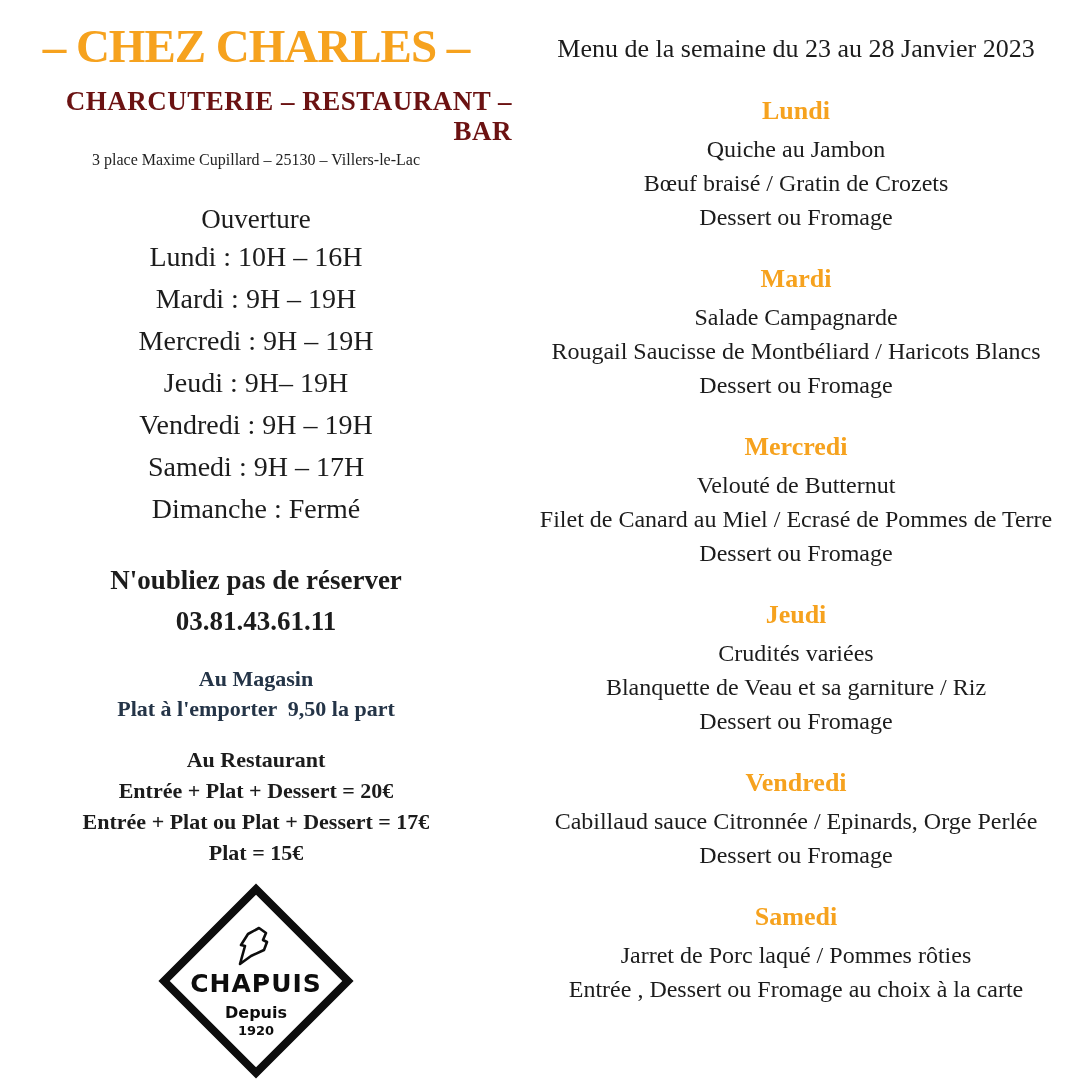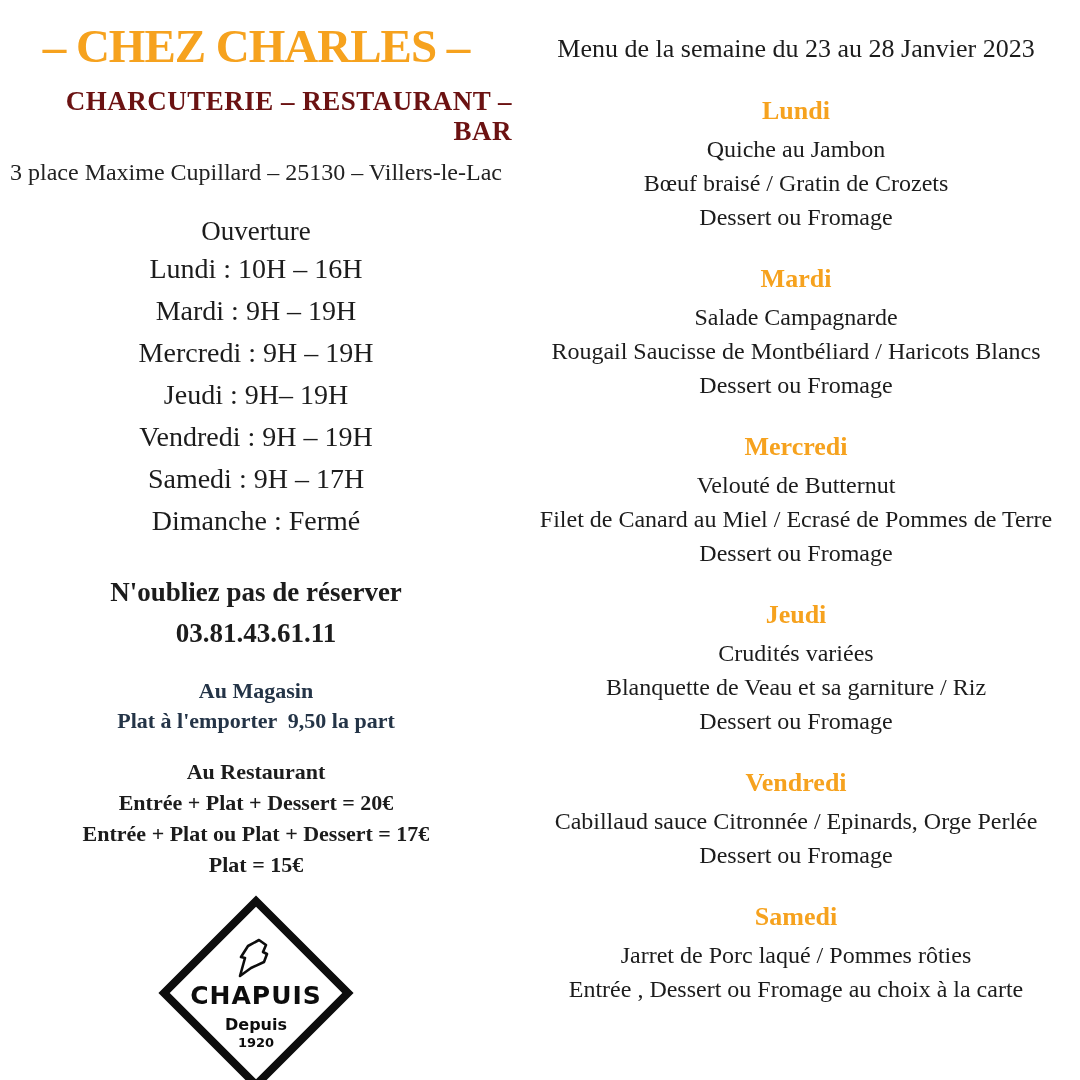--- a/index.html
+++ b/index.html
@@ -15,21 +15,21 @@
 
   
   .brand-title {
     margin-top:20px; font-size:47px; font-weight:bold; line-height:52px;
     color:var(--accent); letter-spacing:-1px;
   }
   .brand-subtitle {
     margin-top:14px; font-size:27px; font-weight:bold; line-height:30px;
     color:var(--maroon); letter-spacing:0.5px;text-align:right;
   }
-  .brand-address { margin-top:12px; font-size:24px; line-height:28px; color:#222; }
+  .brand-address { margin-top:0; font-size:16px; line-height:28px; color:#222; }
 
   .hours-title { margin-top:28px; font-size:27px; line-height:34px; }
   .hours-list  { font-size:28px; line-height:42px; }
 
   .reserve { margin-top:30px; font-size:27px; font-weight:bold; line-height:41px;font-family:Liberation Serif, serif; }
 
   .magasin { margin-top:22px; font-size:22px; font-weight:bold; line-height:30px; color:var(--navy); }
   .magasin .keep-spaces { white-space:pre-wrap; }
 
   .resto { margin-top:20px; font-size:22px; font-weight:bold; line-height:31px; }

